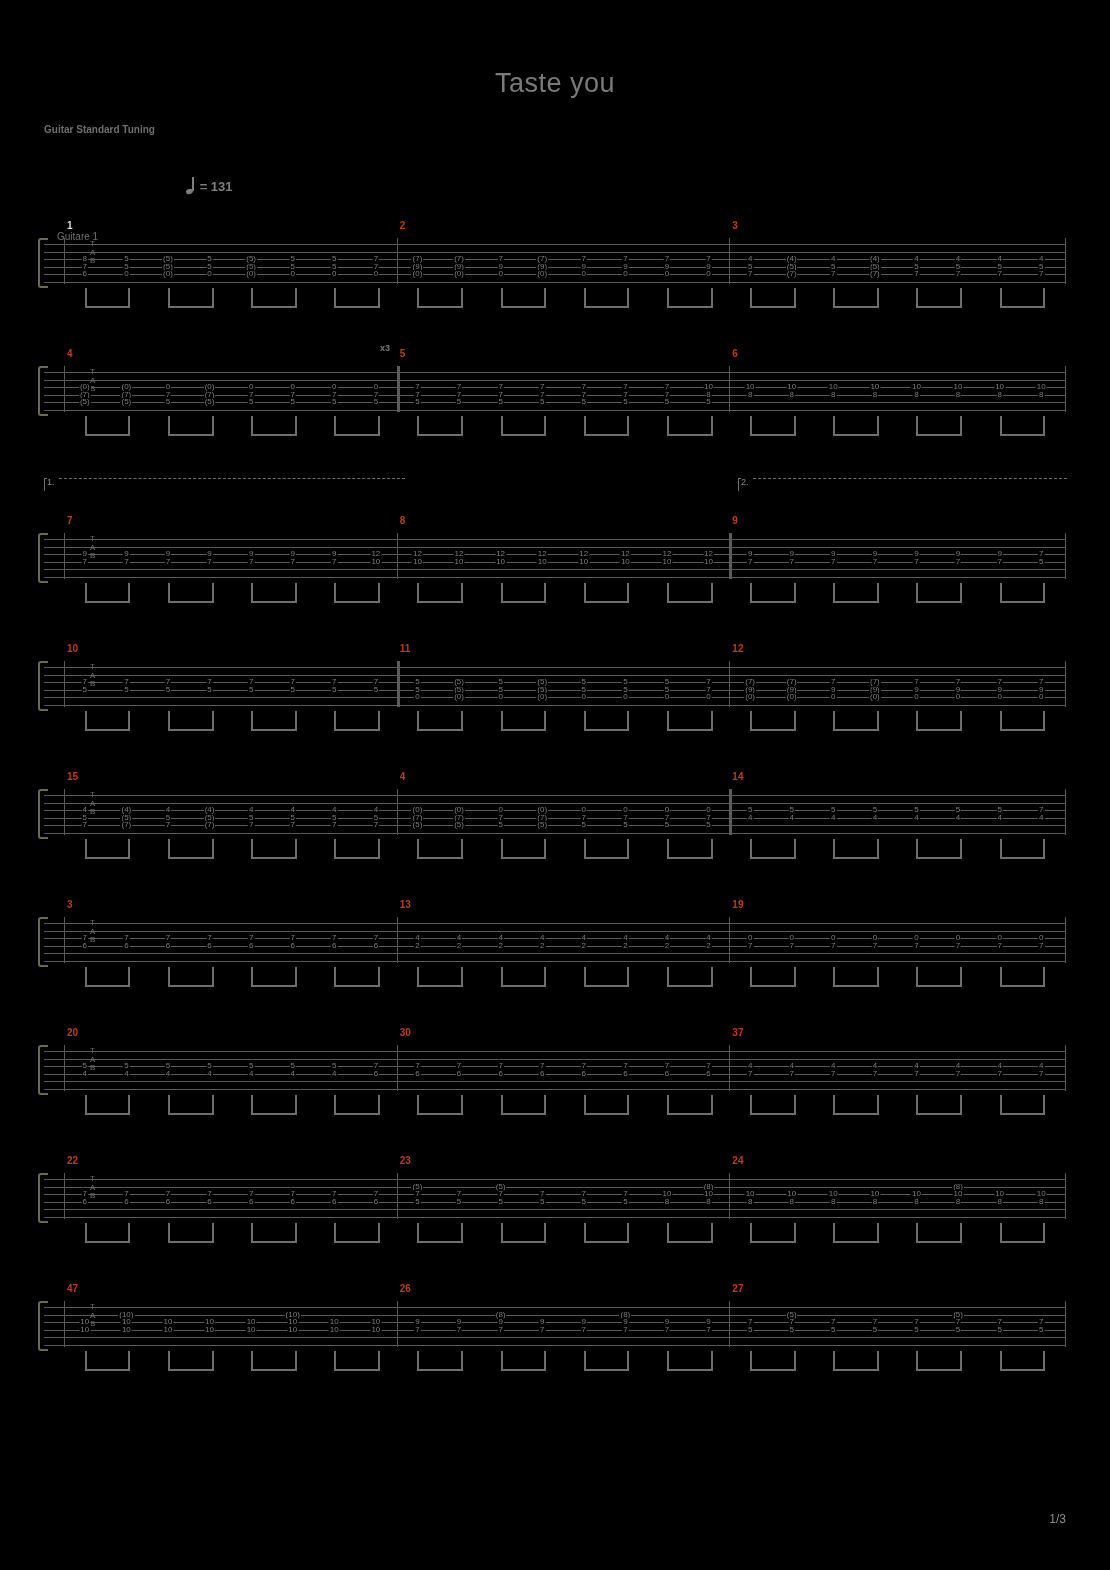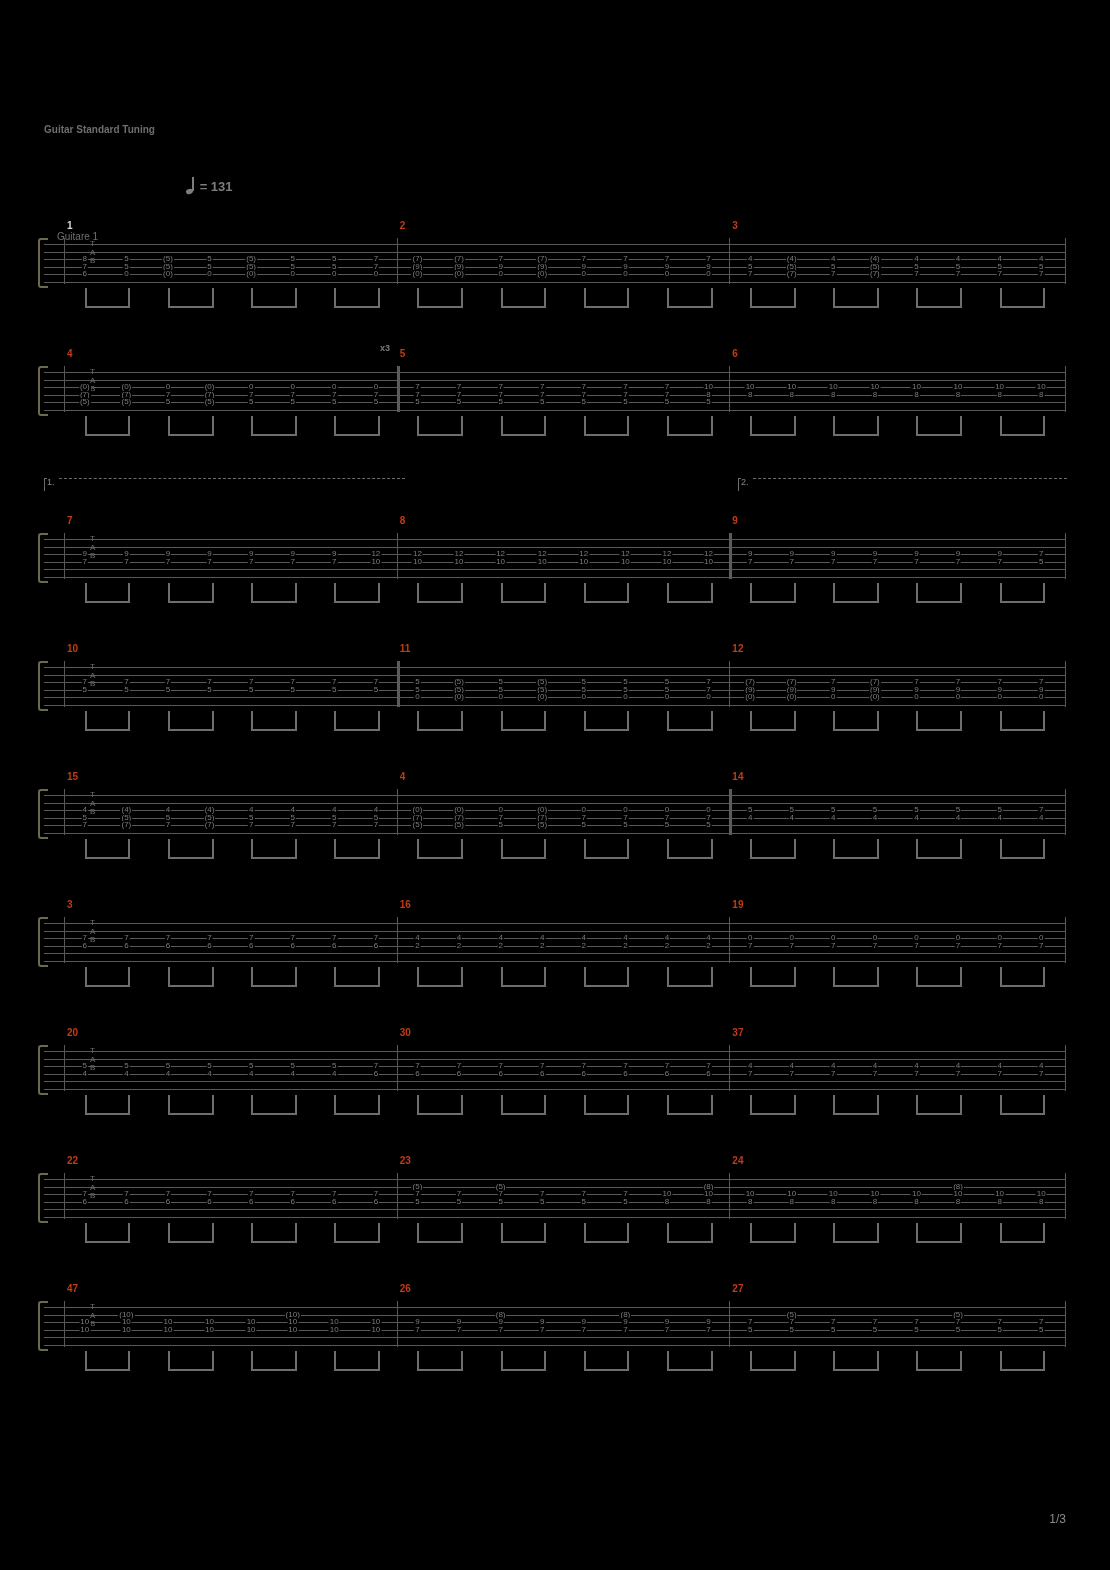--- a/index.html
+++ b/index.html
@@ -197,20 +197,21 @@
     border-left: 2px solid #6e6e6e;
     border-right: 2px solid #6e6e6e;
     border-bottom: 2px solid #6e6e6e;
   }
 </style>
 </head>
 <body>
 
 <div class="page">
 
+  <div class="title">Taste you</div>
   <div class="tuning">Guitar Standard Tuning</div>
 
   <div class="tempo">
     <span class="note">
       <span class="head"></span><span class="stem"></span>
     </span>
     <span>= 131</span>
   </div>
 
   <div class="inst-label" style="top:231px; left:57px;">Guitare 1</div>
@@ -725,21 +726,21 @@
           <div class="beamgrp" style="left: 456.625px; width: 41.5833px;"></div>
           <div class="beamgrp" style="left: 539.792px; width: 41.5833px;"></div>
           <div class="beamgrp" style="left: 622.958px; width: 41.5833px;"></div>
           <div class="beamgrp" style="left: 706.125px; width: 41.5833px;"></div>
           <div class="beamgrp" style="left: 789.292px; width: 41.5833px;"></div>
           <div class="beamgrp" style="left: 872.458px; width: 41.5833px;"></div>
           <div class="beamgrp" style="left: 955.625px; width: 41.5833px;"></div>
         </div>
       </div>
       <div class="measure-num" style="left: 67px; top: 899px;">3</div>
-      <div class="measure-num" style="left: 399.667px; top: 899px;">16</div>
+      <div class="measure-num" style="left: 399.667px; top: 899px;">13</div>
       <div class="measure-num" style="left: 732.333px; top: 899px;">19</div>
       <div class="system" style="top: 917px;">
         <div class="brace"></div>
         <div class="staff">
           <div class="line" style="top: 6px;"></div>
           <div class="line" style="top: 13.6px;"></div>
           <div class="line" style="top: 21.2px;"></div>
           <div class="line" style="top: 28.8px;"></div>
           <div class="line" style="top: 36.4px;"></div>
           <div class="line" style="top: 44px;"></div>

